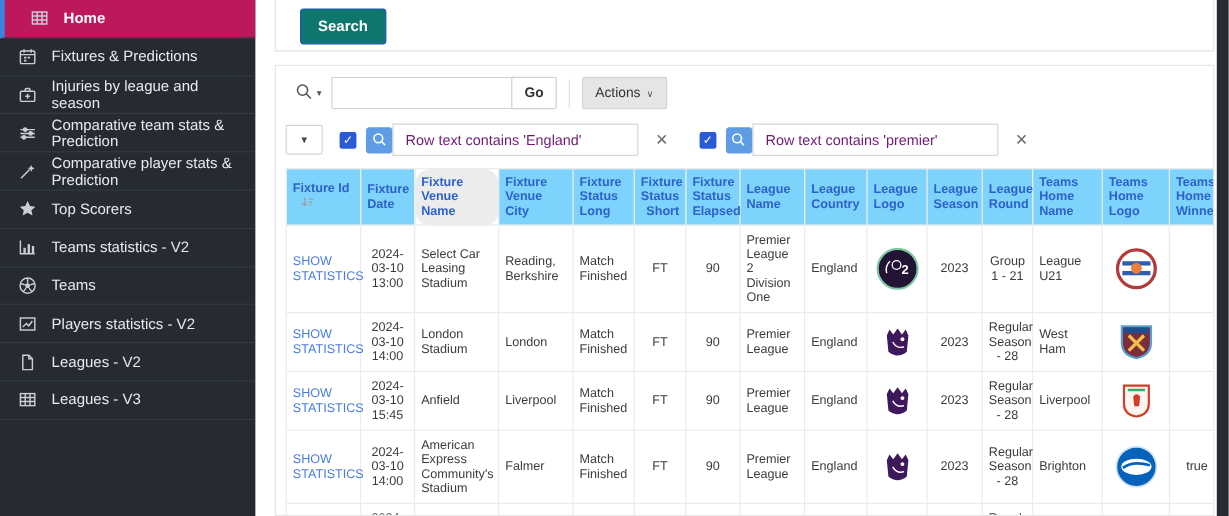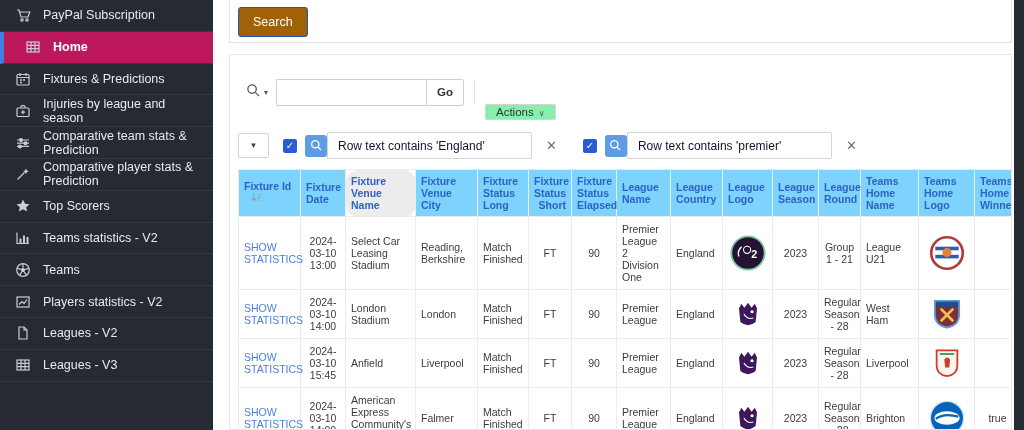--- a/index.html
+++ b/index.html
@@ -13,81 +13,71 @@
   .side-item .s-icon { width:17px; height:17px; flex:0 0 17px; display:flex; align-items:center; justify-content:center; }
   .side-item.active { background:#be185d; border-left:4px solid #3d82e0; padding-left:20px; font-weight:bold; color:#fff; }
   .s-icon svg { width:16px; height:16px; stroke:#c9ced6; fill:none; stroke-width:1.2; }
 
   
   .main { flex:1 1 auto; height:100%; background:#fff; padding-left:16px; padding-right:2px; overflow:hidden; }
   .right-strip { flex:0 0 10px; background:#262b33; height:100%; }
 
   .top-card { border-left:1px solid #e6e6e6; border-right:1px solid #e6e6e6; border-bottom:1px solid #e2e2e2;
               height:43px; padding:7px 0 0 8px; }
-  .btn-primary { background:#a16207; color:#fff; font-weight:normal; font-size:12.5px;
-                 border:1px solid #1e57b5; border-radius:3px; padding:7px 14px; cursor:pointer; }
+  .btn-primary { background:#0f766e; color:#fff; font-weight:bold; font-size:12.5px;
+                 border:1px solid #1e57b5; border-radius:3px; padding:7px 14px; cursor:pointer;margin-left:12px; }
 
   .report-card { margin-top:11px; border:1px solid #e6e6e6; height:calc(100% - 54px); padding:9px 0 0 8px; overflow:hidden; }
 
   
   .toolbar { display:flex; align-items:center; gap:0; margin-bottom:12px; }
   .search-icon-btn { display:flex; align-items:center; gap:3px; padding:0 8px; height:27px; cursor:pointer; background:none; border:none; }
   .search-icon-btn svg { width:15px; height:15px; stroke:#555; fill:none; stroke-width:1.4; }
   .caret { font-size:8px; color:#555; }
   .toolbar input { width:150px; height:27px; border:1px solid #cfcfcf; border-right:none; border-radius:2px 0 0 2px;
                    padding:0 6px; font-size:12px; color:#333; }
   .btn-go { height:27px; border:1px solid #cfcfcf; background:#fff; font-weight:bold; font-size:11.5px; color:#333;
             padding:0 10px; border-radius:0 2px 2px 0; cursor:pointer; }
   .tb-sep { width:1px; height:24px; background:#e3e3e3; margin:0 10px; }
-  .btn-actions { height:16px; border:1px solid #d4d4d4; background:#86efac; font-size:11.5px; color:#333;
-                 padding:0 10px; border-radius:2px; cursor:pointer;margin-top:40px; }
+  .btn-actions { height:27px; border:1px solid #d4d4d4; background:#e5e5e5; font-size:11.5px; color:#333;
+                 padding:0 10px; border-radius:2px; cursor:pointer; }
   .btn-actions .caret { margin-left:5px; }
 
   
   .filter-row { display:flex; align-items:center; margin-bottom:10px; }
   .btn-filter-toggle { width:31px; height:25px; border:1px solid #d4d4d4; background:#fff; border-radius:2px;
                        color:#444; font-size:8px; cursor:pointer; margin-right:14px; }
   .filter-group { display:flex; align-items:center; }
   .chk { width:14px; height:14px; background:#2a5bd7; border-radius:2px; display:flex; align-items:center;
          justify-content:center; color:#fff; font-size:10px; cursor:pointer; margin-right:8px; }
   .mag-chip { width:22px; height:22px; background:#5e9ce4; border-radius:3px; display:flex; align-items:center;
               justify-content:center; margin-right:0; cursor:pointer; }
   .mag-chip svg { width:13px; height:13px; stroke:#fff; fill:none; stroke-width:1.6; }
   .filter-box { height:27px; border:1px solid #d5d5d5; border-radius:0 2px 2px 0; background:#fff; display:flex;
-                align-items:center; padding:0 10px; font-size:12px; color:#0f172a; min-width:205px; cursor:pointer; }
+                align-items:center; padding:0 10px; font-size:12px; color:#701a75; min-width:205px; cursor:pointer; }
   .filter-close { color:#6f6f6f; font-size:13px; margin:0 26px 0 14px; cursor:pointer; }
 
   
   table { border-collapse:collapse; table-layout:fixed; width:782px; }
   th, td { border:1px solid #ececec; font-size:10.5px; vertical-align:middle; }
   thead th { background:#7dd3fc; color:#2d62c9; font-weight:bold; text-align:left; padding:5px 5px; height:43px; cursor:pointer; }
   thead th.col-hl { background:#ececec; }
   td { color:#3c3c3c; padding:6px 5px; background:#fff; }
   td.c { text-align:center; }
   a.id-link { color:#4a7de0; text-decoration:none; font-size:10.5px; cursor:pointer; }
   .sort-ic { display:inline-block; margin-left:6px; vertical-align:-2px; }
   .sort-ic svg { width:12px; height:12px; stroke:#9aa0a6; fill:none; stroke-width:1.3; }
   .logo-wrap { display:flex; justify-content:center; align-items:center; }
   .logo-wrap svg { width:38px; height:38px; }
   td .logo-sm svg { width:36px; height:36px; }
 </style>
 </head>
 <body>
 
 <nav class="sidebar" id="sidebar">
-    <div class="side-item">
-      <span class="s-icon">
-        <svg viewBox="0 0 16 16">
-          <path d="M2 3h2l2 7h7l1.8-5H5"></path>
-          <circle cx="7" cy="13" r="1.2"></circle>
-          <circle cx="12" cy="13" r="1.2"></circle>
-        </svg>
-      </span>
-      <span>PayPal Subscription</span>
-    </div>
     <div class="side-item active">
       <span class="s-icon">
         <svg viewBox="0 0 16 16">
           <rect x="2" y="3" width="12" height="10"></rect>
           <path d="M2 6.3h12M2 9.6h12M6 3v10M10 3v10"></path>
         </svg>
       </span>
       <span>Home</span>
     </div>
     <div class="side-item">

